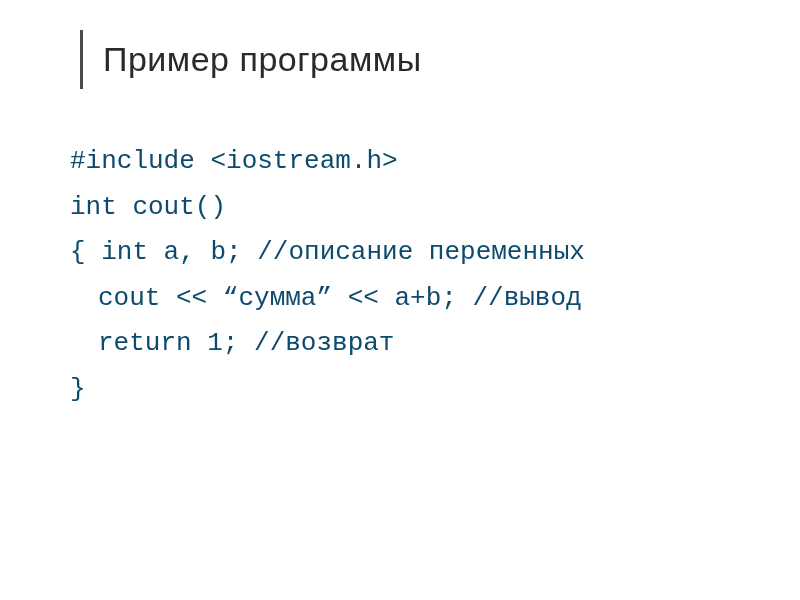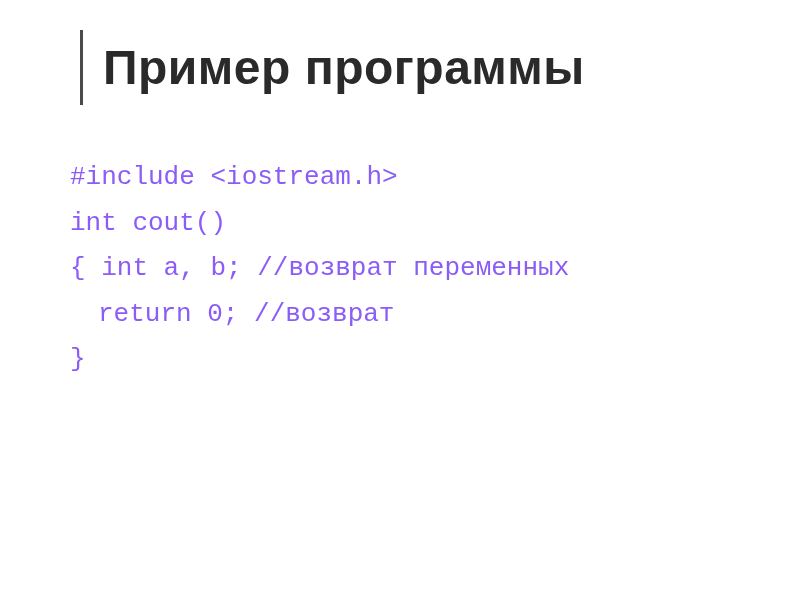--- a/index.html
+++ b/index.html
@@ -26,30 +26,30 @@
       align-items: stretch;
       margin-bottom: 50px;
       padding-left: 20px;
     }
     .title-bar {
       width: 3px;
       background: #4a4a4a;
       margin-right: 20px;
     }
     .title {
-      font-size: 48px;
-      font-weight: bold;
+      font-size: 34px;
+      font-weight: normal;
       color: #2a2a2a;
       padding: 10px 0;
       letter-spacing: 0.5px;
     }
     .code-block {
       font-family: "Courier New", Courier, monospace;
       font-size: 26px;
-      color: #8b5cf6;
+      color: #0c4a6e;
       line-height: 1.75;
       padding-left: 10px;
     }
     .code-line {
       white-space: pre;
     }
     .indent {
       padding-left: 28px;
     }
   </style>
@@ -57,17 +57,18 @@
 <body>
 
 <div class="slide">
   <div class="title-container">
     <div class="title-bar"></div>
     <h1 class="title">Пример программы</h1>
   </div>
   <div class="code-block">
     <div class="code-line">#include &lt;iostream.h&gt;</div>
     <div class="code-line">int cout()</div>
-    <div class="code-line">{ int a, b; //возврат переменных</div>
-    <div class="code-line indent">return 0; //возврат</div>
+    <div class="code-line">{ int a, b; //описание переменных</div>
+    <div class="code-line indent">cout &lt;&lt; “сумма” &lt;&lt; a+b; //вывод</div>
+    <div class="code-line indent">return 1; //возврат</div>
     <div class="code-line">}</div>
   </div>
 </div>
 
 </body></html>

